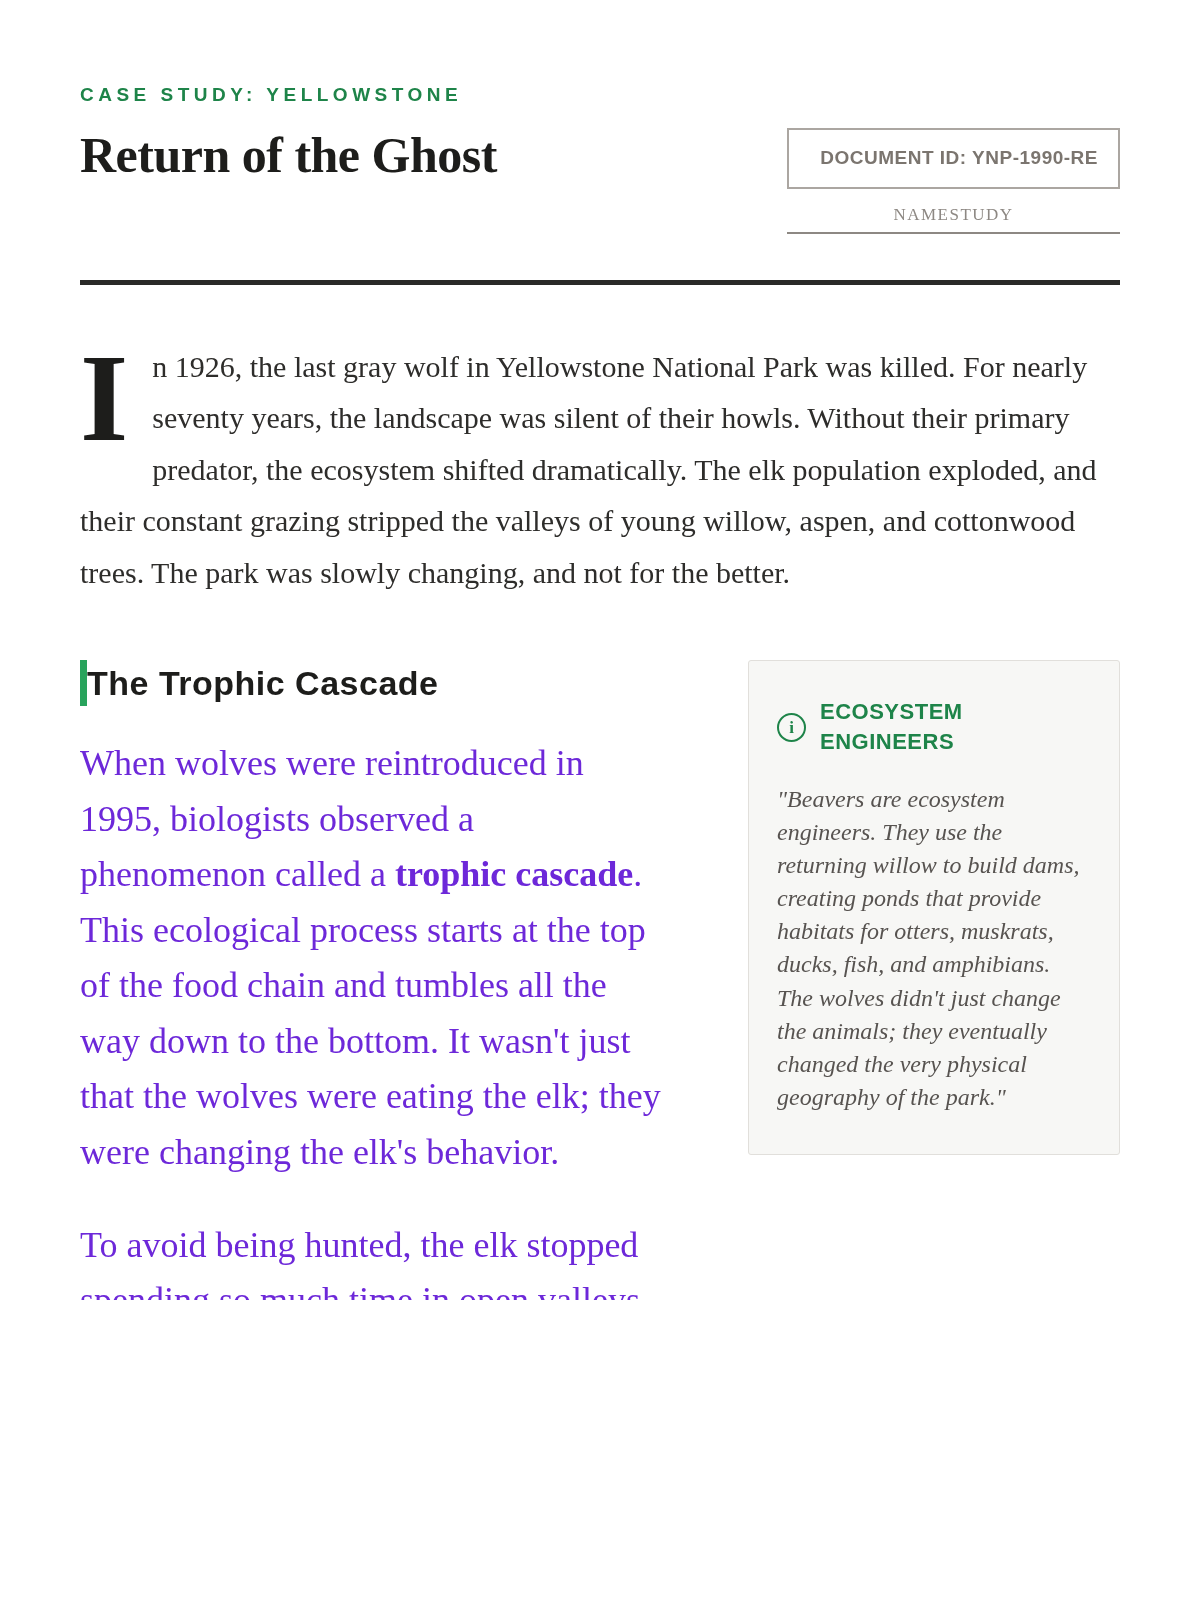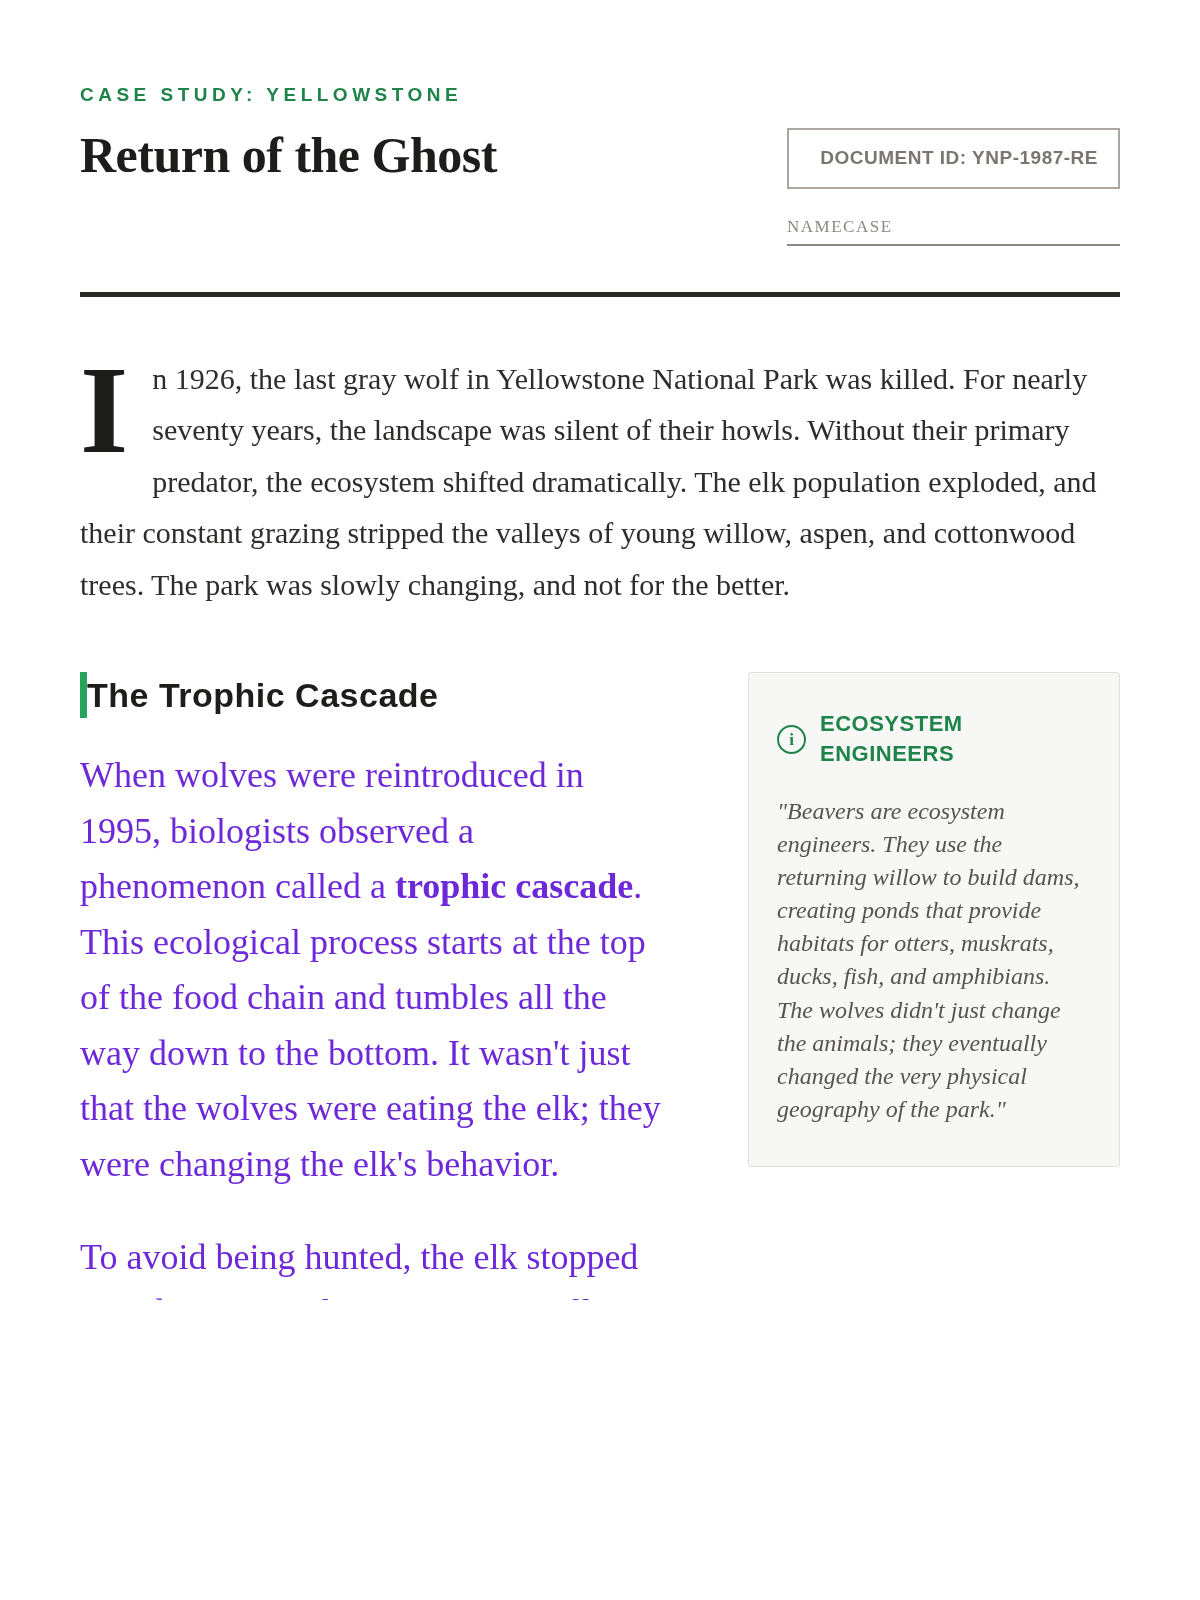--- a/index.html
+++ b/index.html
@@ -43,23 +43,23 @@
     padding:14px 20px;
     text-align:right;
     font-family:"Liberation Sans", sans-serif;
     font-weight:700;
     font-size:19px;
     letter-spacing:0.5px;
     line-height:1.5;
     color:#7b756f;
   }
   .name-date-row {
-    margin-top:28px;
-    display:flex;
-    justify-content:flex-start;
+    margin-top:16px;
+    display:flex;
+    justify-content:center;
     border-bottom:2px solid #8d8883;
     padding-bottom:7px;
     font-family:"Liberation Serif", serif;
     font-size:17px;
     letter-spacing:1.5px;
     color:#8d8883;
   }
   .title-rule {
     margin-top:46px;
     height:5px;
@@ -165,25 +165,25 @@
 <div class="page">
 
   <div class="eyebrow">CASE STUDY: YELLOWSTONE</div>
 
   <div class="header-row">
     <div class="title-block">
       <h1 class="page-title">Return of the Ghost</h1>
     </div>
     <div class="meta-block">
       <div class="doc-box">
-        <span>DOCUMENT ID: YNP-1987-RE</span>
+        <span>DOCUMENT ID: YNP-1990-RE</span>
       </div>
       <div class="name-date-row">
         <span>NAME</span>
-        <span>CASE</span>
+        <span>STUDY</span>
       </div>
     </div>
   </div>
 
   <hr class="title-rule">
 
   <p class="intro"><span class="dropcap">I</span><span>n 1926, the last gray wolf in Yellowstone National Park was killed. For nearly seventy years, the landscape was silent of their howls. Without their primary predator, the ecosystem shifted dramatically. The elk population exploded, and their constant grazing stripped the valleys of young willow, aspen, and cottonwood trees. The park was slowly changing, and not for the better.</span></p>
 
   <div class="content-row">
 

